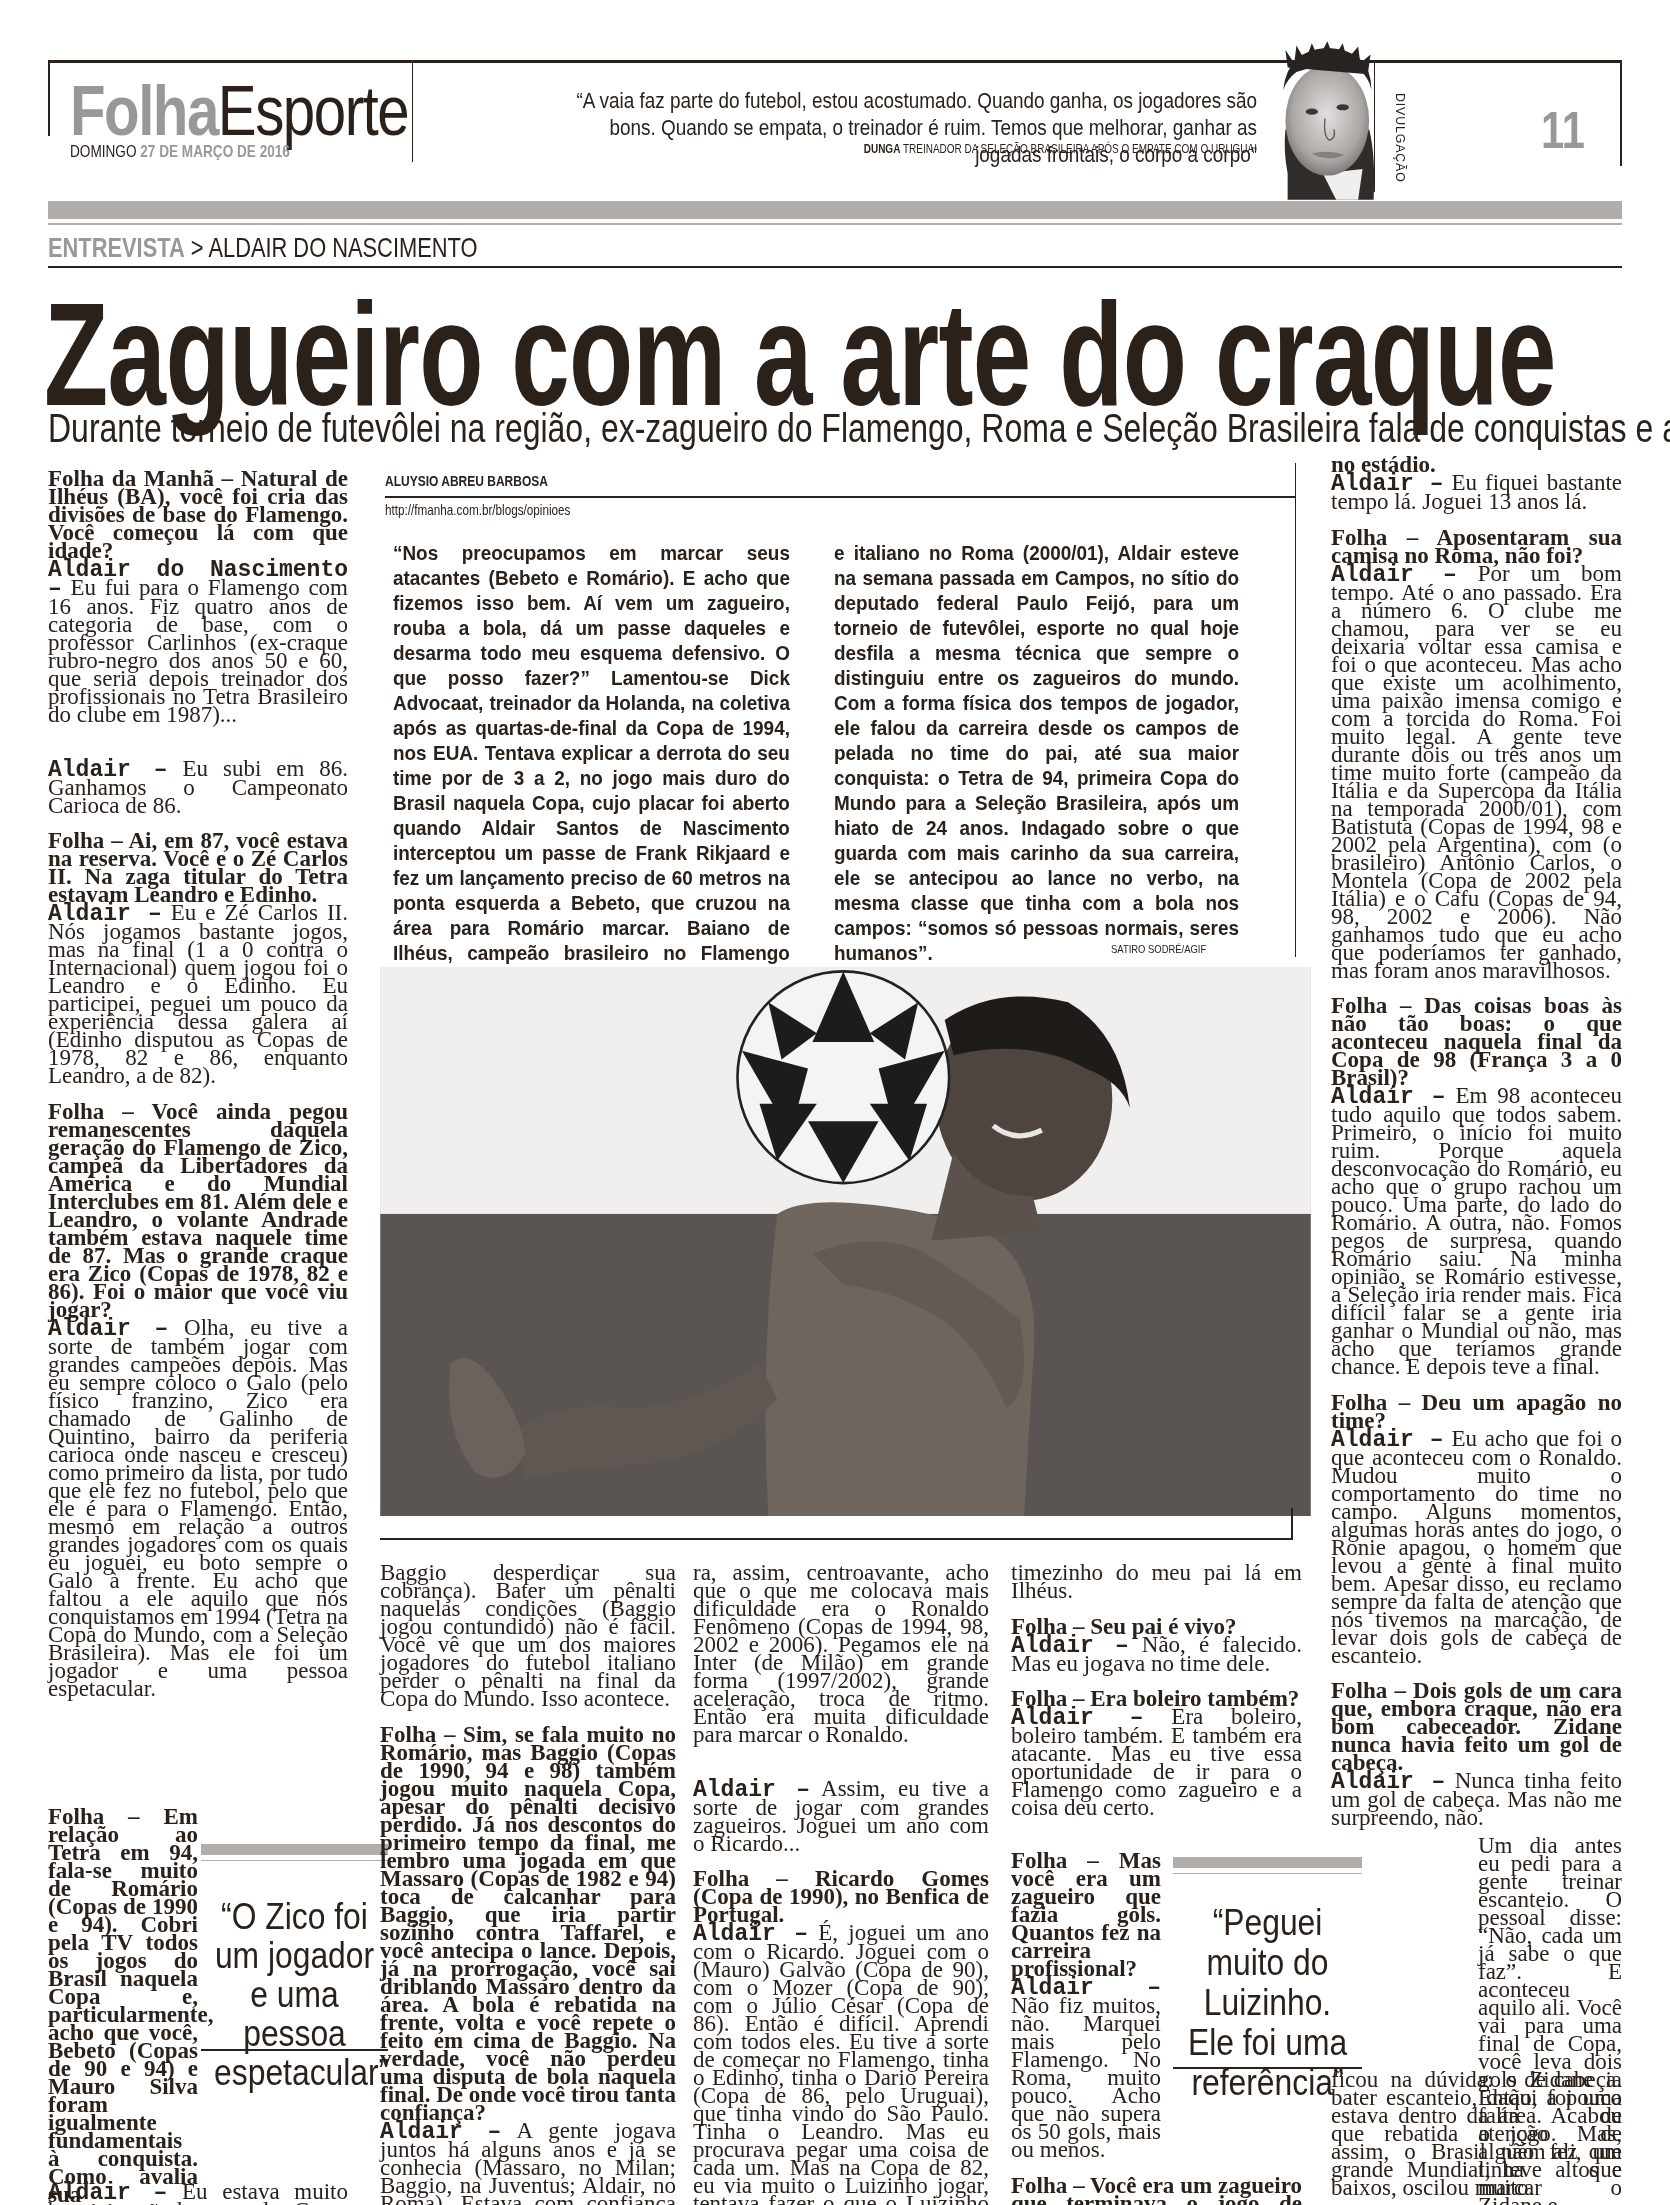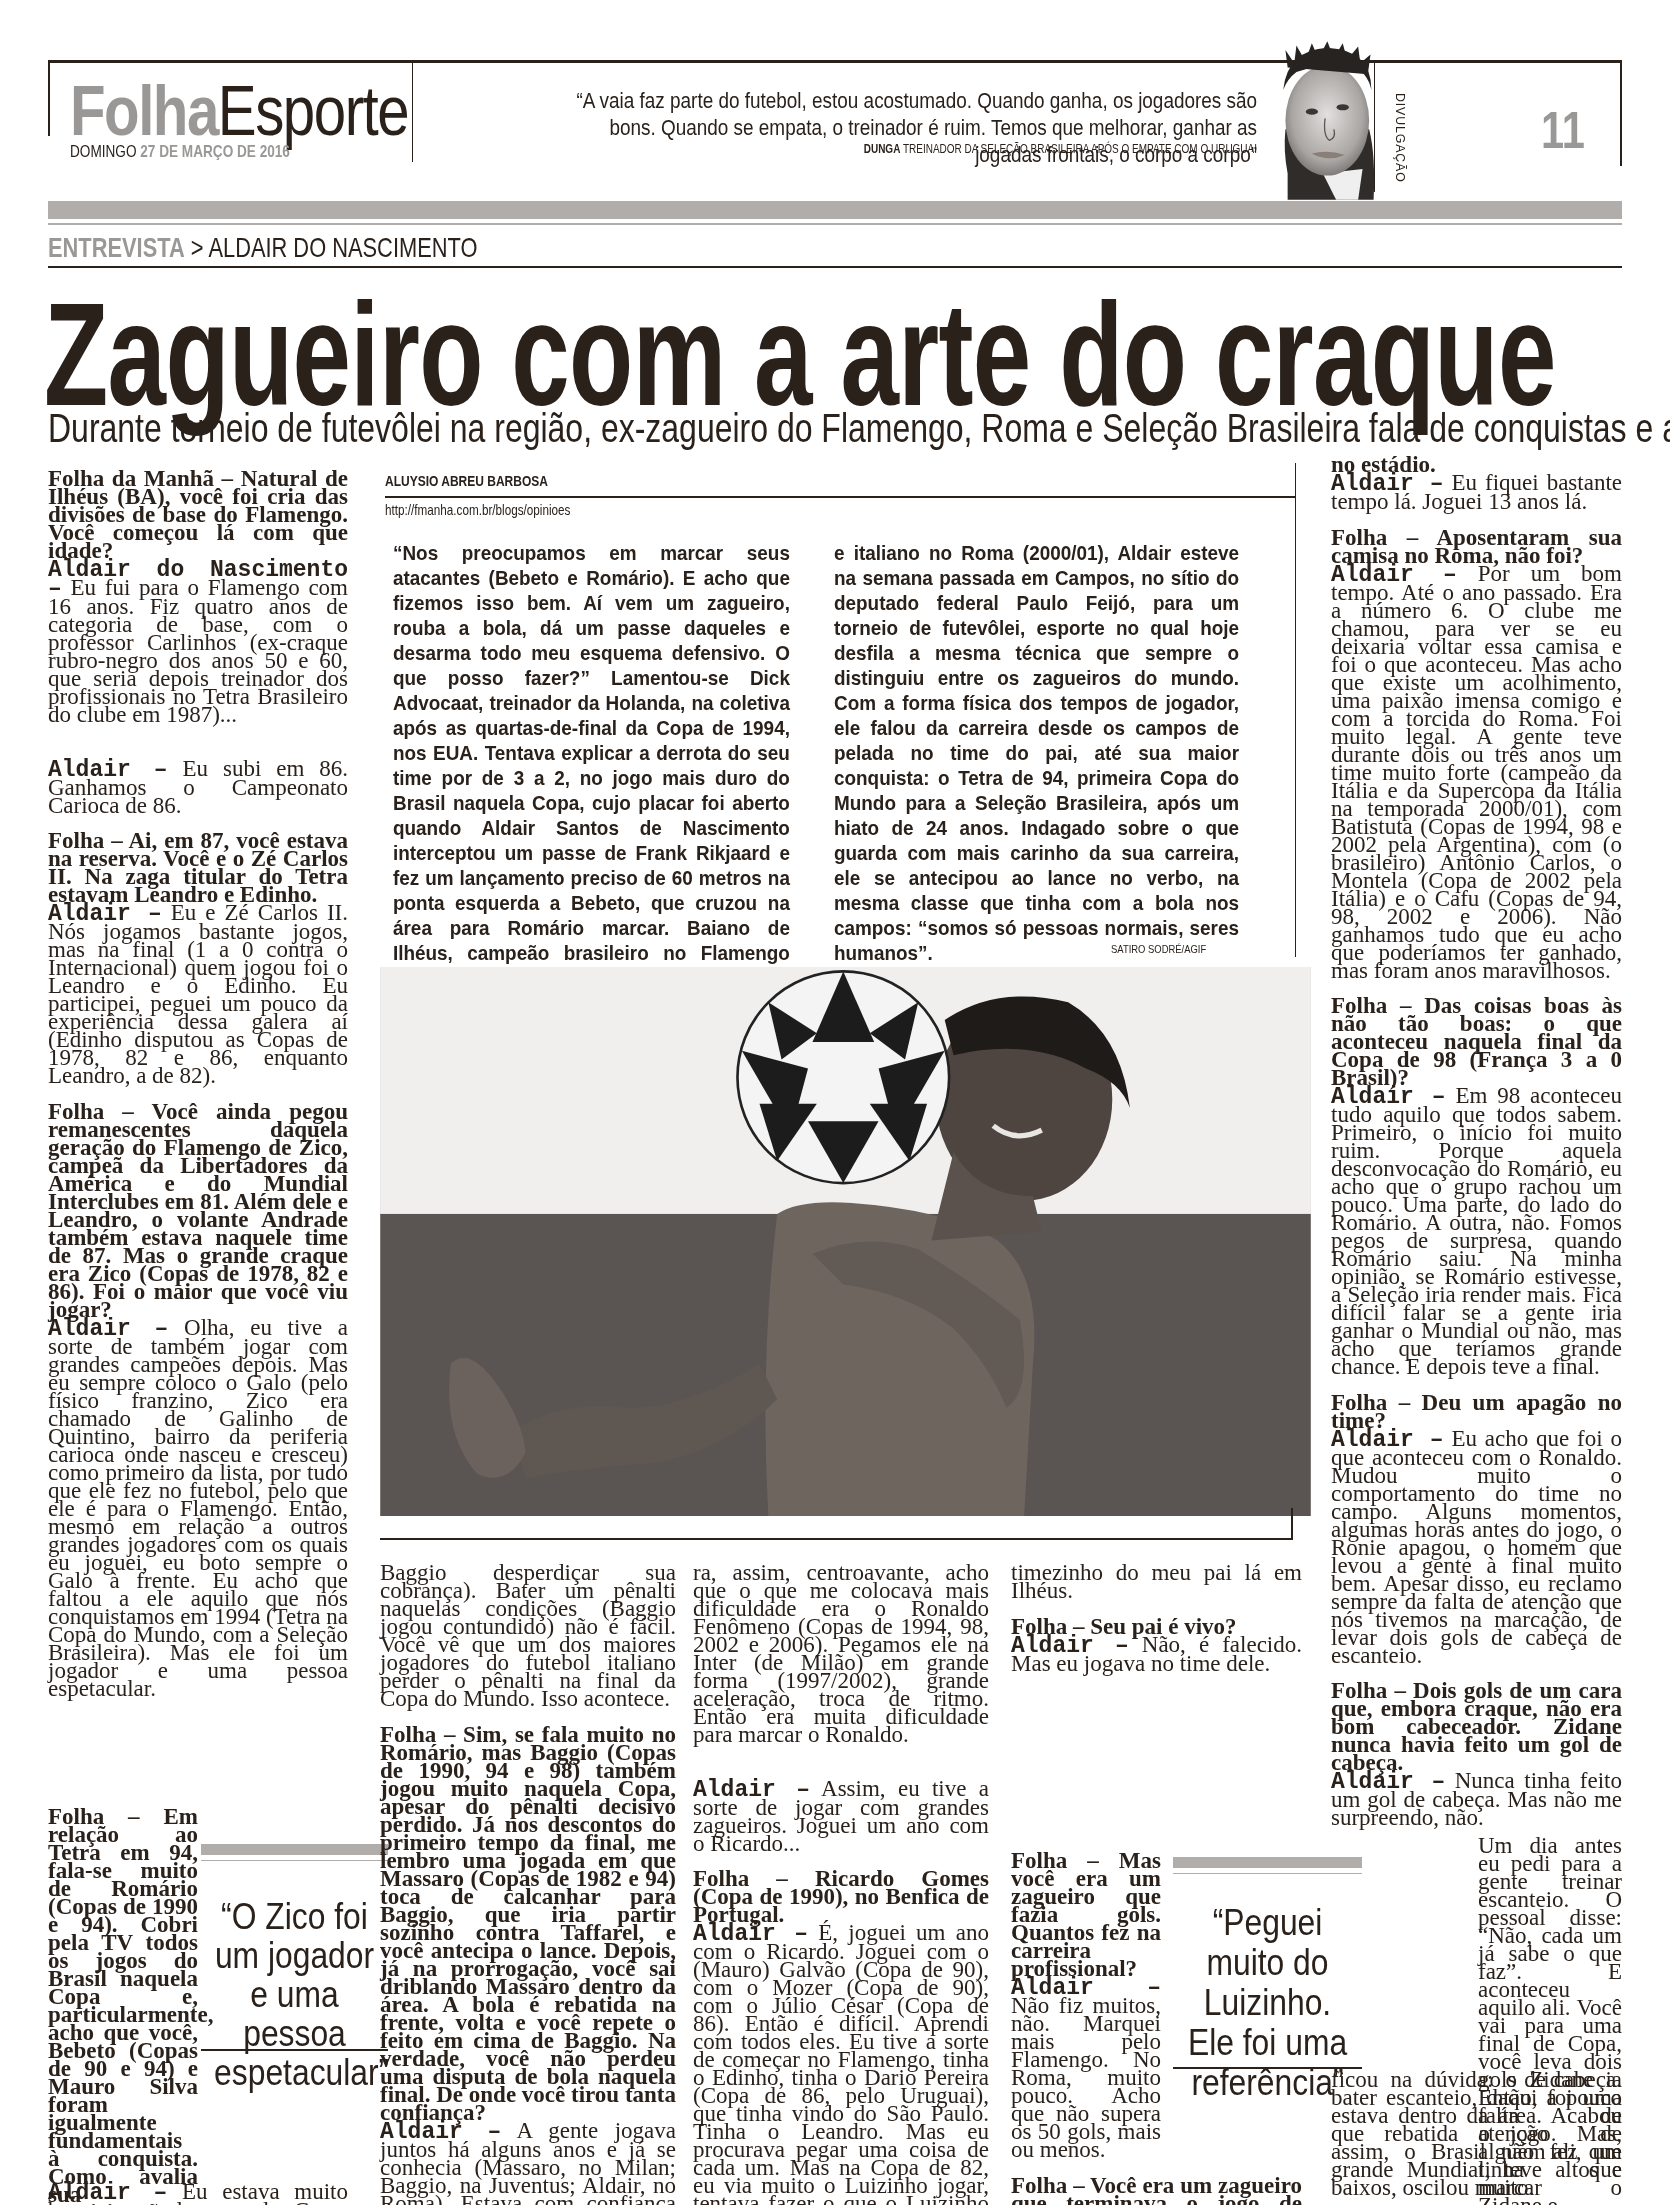--- a/index.html
+++ b/index.html
@@ -193,20 +193,21 @@
 <div class="abs col" style="left:693px; top:1564px; width:296px;">
   <p><span>ra, assim, centroavante, acho que o que me colocava mais dificuldade era o Ronaldo Fenômeno (Copas de 1994, 98, 2002 e 2006). Pegamos ele na Inter (de Milão) em grande forma (1997/2002), grande aceleração, troca de ritmo. Então era muita dificuldade para marcar o Ronaldo.</span></p>
   <p><br><span class="a-lbl">Aldair –</span><span> Assim, eu tive a sorte de jogar com grandes zagueiros. Joguei um ano com o Ricardo...</span></p>
   <p><span class="q">Folha – Ricardo Gomes (Copa de 1990), no Benfica de Portugal.</span><br><span class="a-lbl">Aldair –</span><span> É, joguei um ano com o Ricardo. Joguei com o (Mauro) Galvão (Copa de 90), com o Mozer (Copa de 90), com o Júlio César (Copa de 86). Então é difícil. Aprendi com todos eles. Eu tive a sorte de começar no Flamengo, tinha o Edinho, tinha o Dario Pereira (Copa de 86, pelo Uruguai), que tinha vindo do São Paulo. Tinha o Leandro. Mas eu procurava pegar uma coisa de cada um. Mas na Copa de 82, eu via muito o Luizinho jogar, tentava fazer o que o Luizinho fazia. Então peguei muito coisa do Luizinho.</span></p>
 
 </div>
 
 <div class="abs col" style="left:1011px; top:1564px; width:291px;">
   <p><span>timezinho do meu pai lá em Ilhéus.</span></p>
   <p><span class="q">Folha – Seu pai é vivo?</span><br><span class="a-lbl">Aldair –</span><span> Não, é falecido. Mas eu jogava no time dele.</span></p>
+  <p><span class="q">Folha – Era boleiro também?</span><br><span class="a-lbl">Aldair –</span><span> Era boleiro, boleiro também. E também era atacante. Mas eu tive essa oportunidade de ir para o Flamengo como zagueiro e a coisa deu certo.</span></p>
 </div>
 <div class="abs col" style="left:1011px; top:1852px; width:150px;">
   <p><span class="q">Folha – Mas você era um zagueiro que fazia gols. Quantos fez na carreira profissional?</span><br><span class="a-lbl">Aldair –</span><span> Não fiz muitos, não. Marquei mais pelo Flamengo. No Roma, muito pouco. Acho que não supera os 50 gols, mais ou menos.</span></p>
 </div>
 <div class="abs col" style="left:1011px; top:2177px; width:291px;">
   <p><span class="q">Folha – Você era um zagueiro que terminava o jogo de calção limpo, não dava carrinho. Dos que vi jogar, você talvez tenha sido o zagueiro com maior senso de antecipação, com o qual evitava o combate mais brusco. Como fazia isso? Antevia os lances?</span><br></p>
 
 </div>
 
 <div class="abs pull-bar" style="left:1173px; top:1857px; width:189px;"></div>

